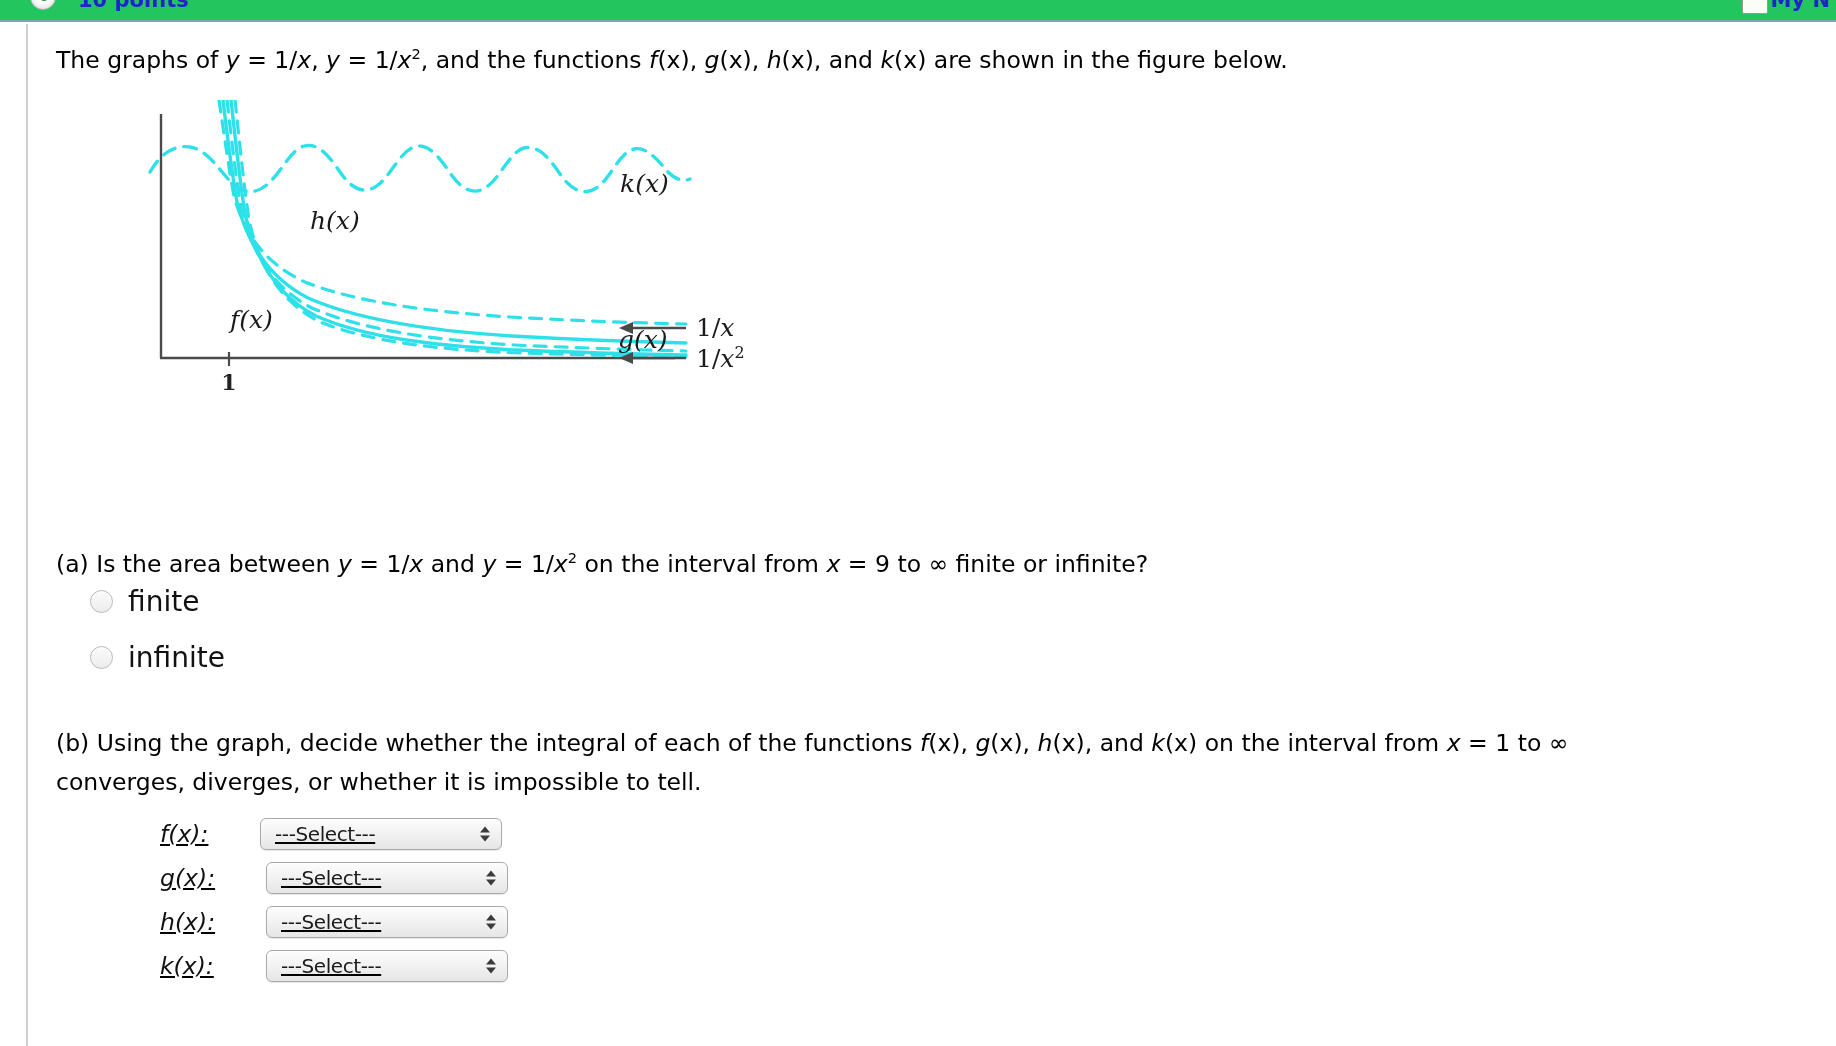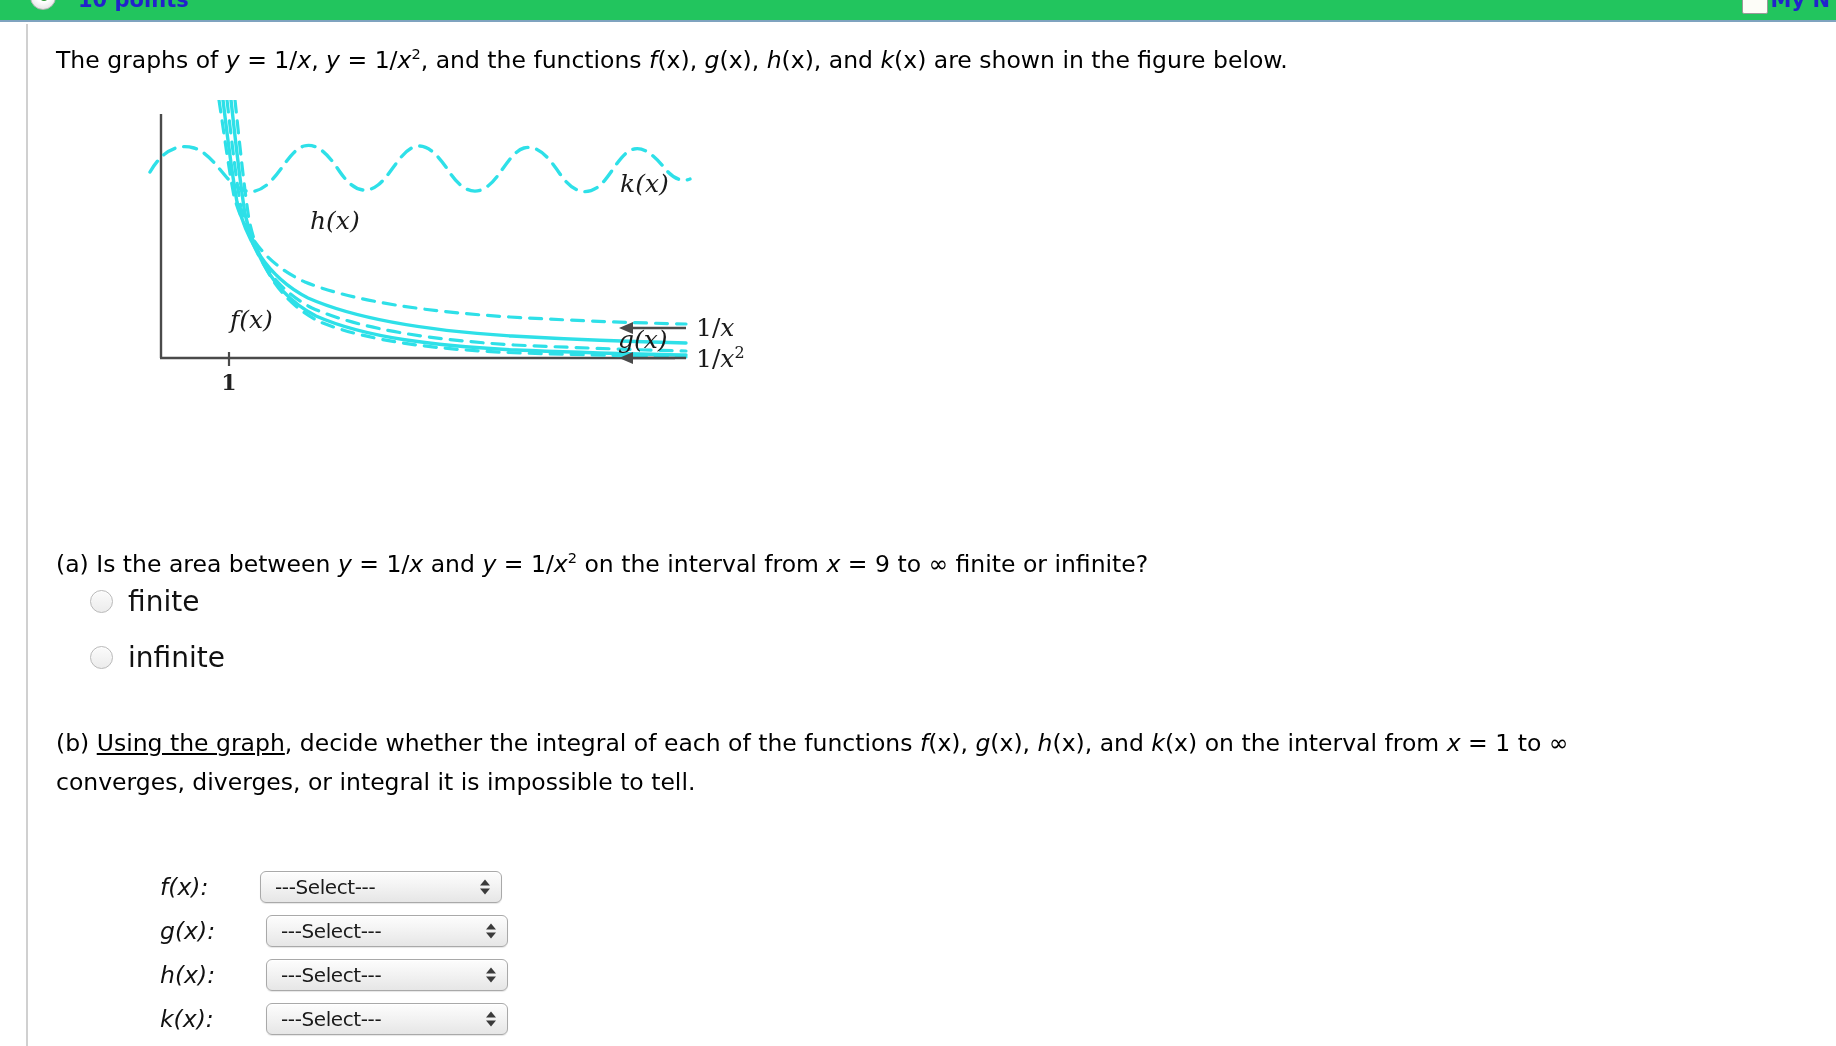--- a/index.html
+++ b/index.html
@@ -55,21 +55,21 @@
   
   .qtext {
     position: absolute;
     font-family: "DejaVu Sans", sans-serif;
     font-size: 23.5px;
     color: #000000;
     line-height: 1.42;
   }
   .it { font-style: italic; }
   .sup-n { font-size: 0.62em; vertical-align: super; font-style: normal; }
-  .uline { text-decoration: underline; }
+  .uline { }
 
   #intro-line { left: 56px; top: 44px; white-space: nowrap; }
 
   
   #figure {
     position: absolute; left: 130px; top: 100px;
     width: 700px; height: 310px;
   }
   #figure svg { display: block; }
 
@@ -91,21 +91,21 @@
     margin-left: 15px;
     font-family: "DejaVu Sans", sans-serif;
     font-size: 28px; color: #111;
   }
 
   
   #part-b-line1 { left: 56px; top: 727px; white-space: nowrap; }
   #part-b-line2 { left: 56px; top: 766px; white-space: nowrap; }
 
   #select-table {
-    position: absolute; left: 160px; top: 865px;
+    position: absolute; left: 160px; top: 812px; text-decoration: underline;
   }
   .select-row {
     display: flex; align-items: center;
     height: 44px;
   }
   .select-row-label {
     width: 92px;
     font-family: "DejaVu Sans", sans-serif;
     font-size: 23.5px; font-style: italic; color: #111;
     white-space: nowrap;
@@ -219,21 +219,21 @@
 <div class="radio-row" id="radio-row-finite">
   <span class="radio-btn"></span><span class="radio-label">finite</span>
 </div>
 <div class="radio-row" id="radio-row-infinite">
   <span class="radio-btn"></span><span class="radio-label">infinite</span>
 </div>
 
 <div class="qtext" id="part-b-line1">
   <span>(b) </span><span class="uline">Using the graph</span><span>, decide whether the integral of each of the functions </span><span class="it">f</span><span>(x)</span><span>, </span><span class="it">g</span><span>(x)</span><span>, </span><span class="it">h</span><span>(x)</span><span>, and </span><span class="it">k</span><span>(x)</span><span> on the interval from </span><span class="it">x</span><span> = 1 to ∞</span>
 </div>
-<div class="qtext" id="part-b-line2">converges, diverges, or integral it is impossible to tell.</div>
+<div class="qtext" id="part-b-line2">converges, diverges, or whether it is impossible to tell.</div>
 
 <div id="select-table">
   <div class="select-row" id="select-row-f">
     <span class="select-row-label">f(x):</span>
     <div class="select-box">
       <span class="select-text">---Select---</span>
       <span class="select-arrows">
         <span class="arrow-up"></span>
           <span class="arrow-down"></span>
       </span>

